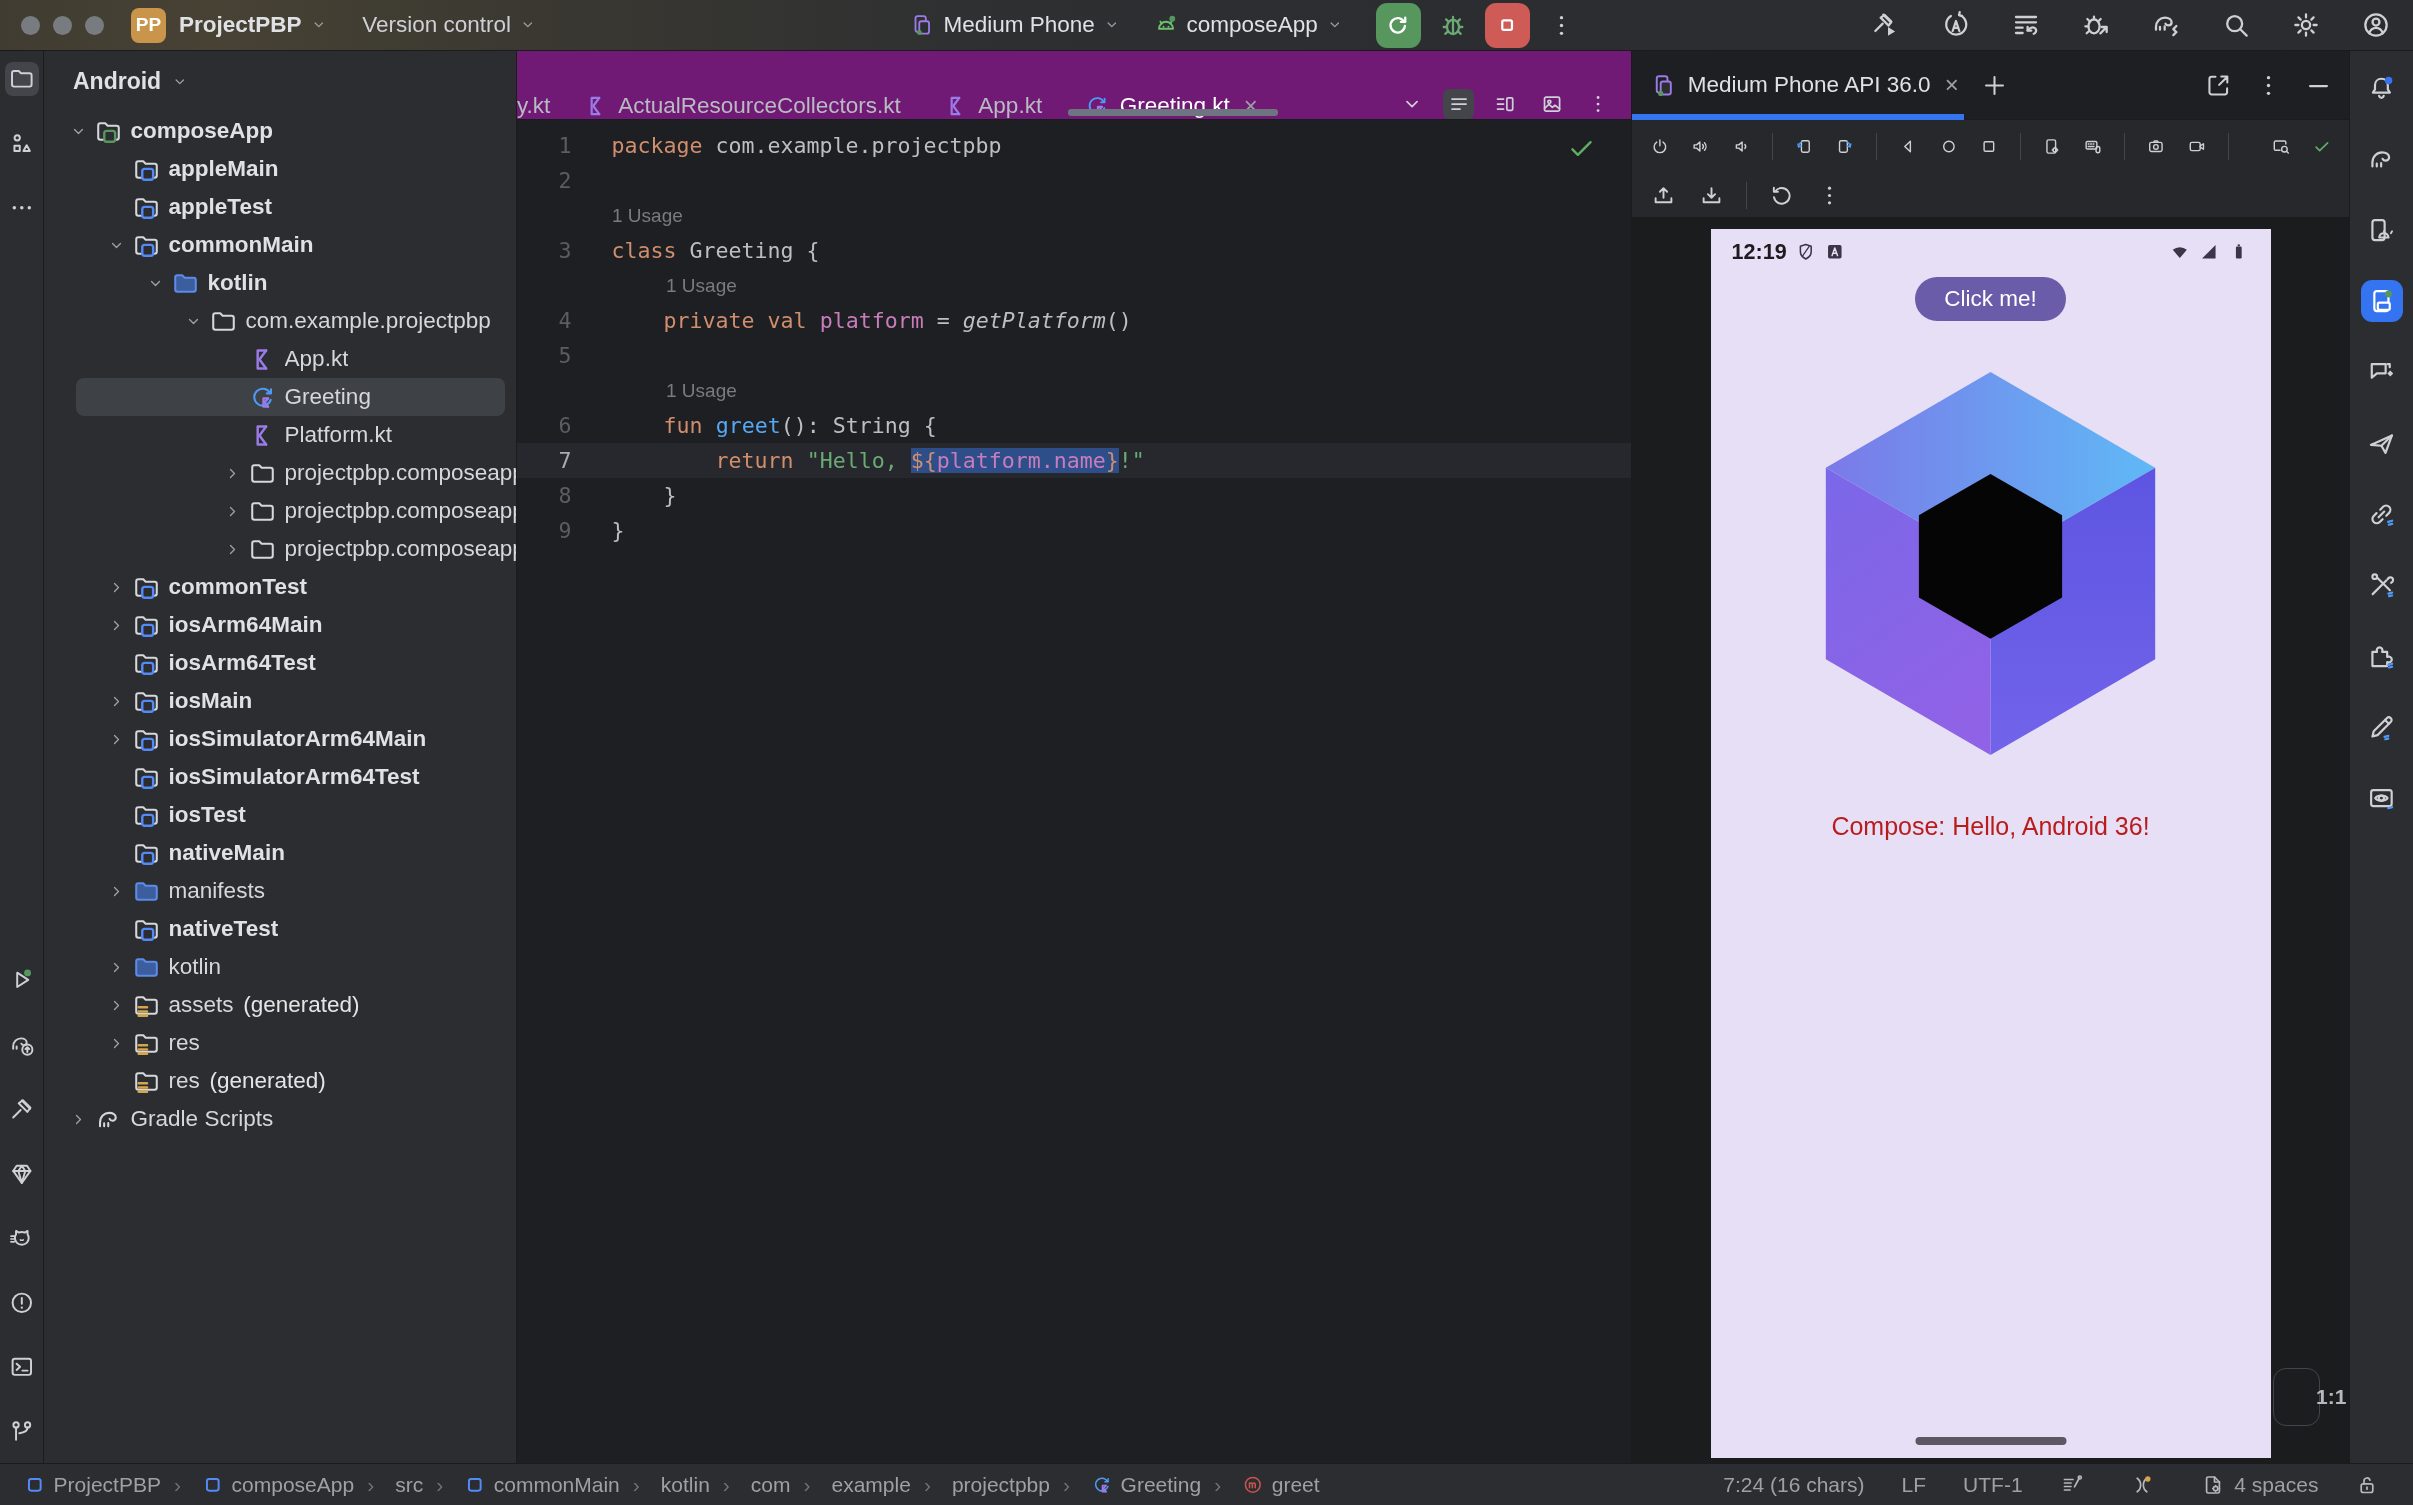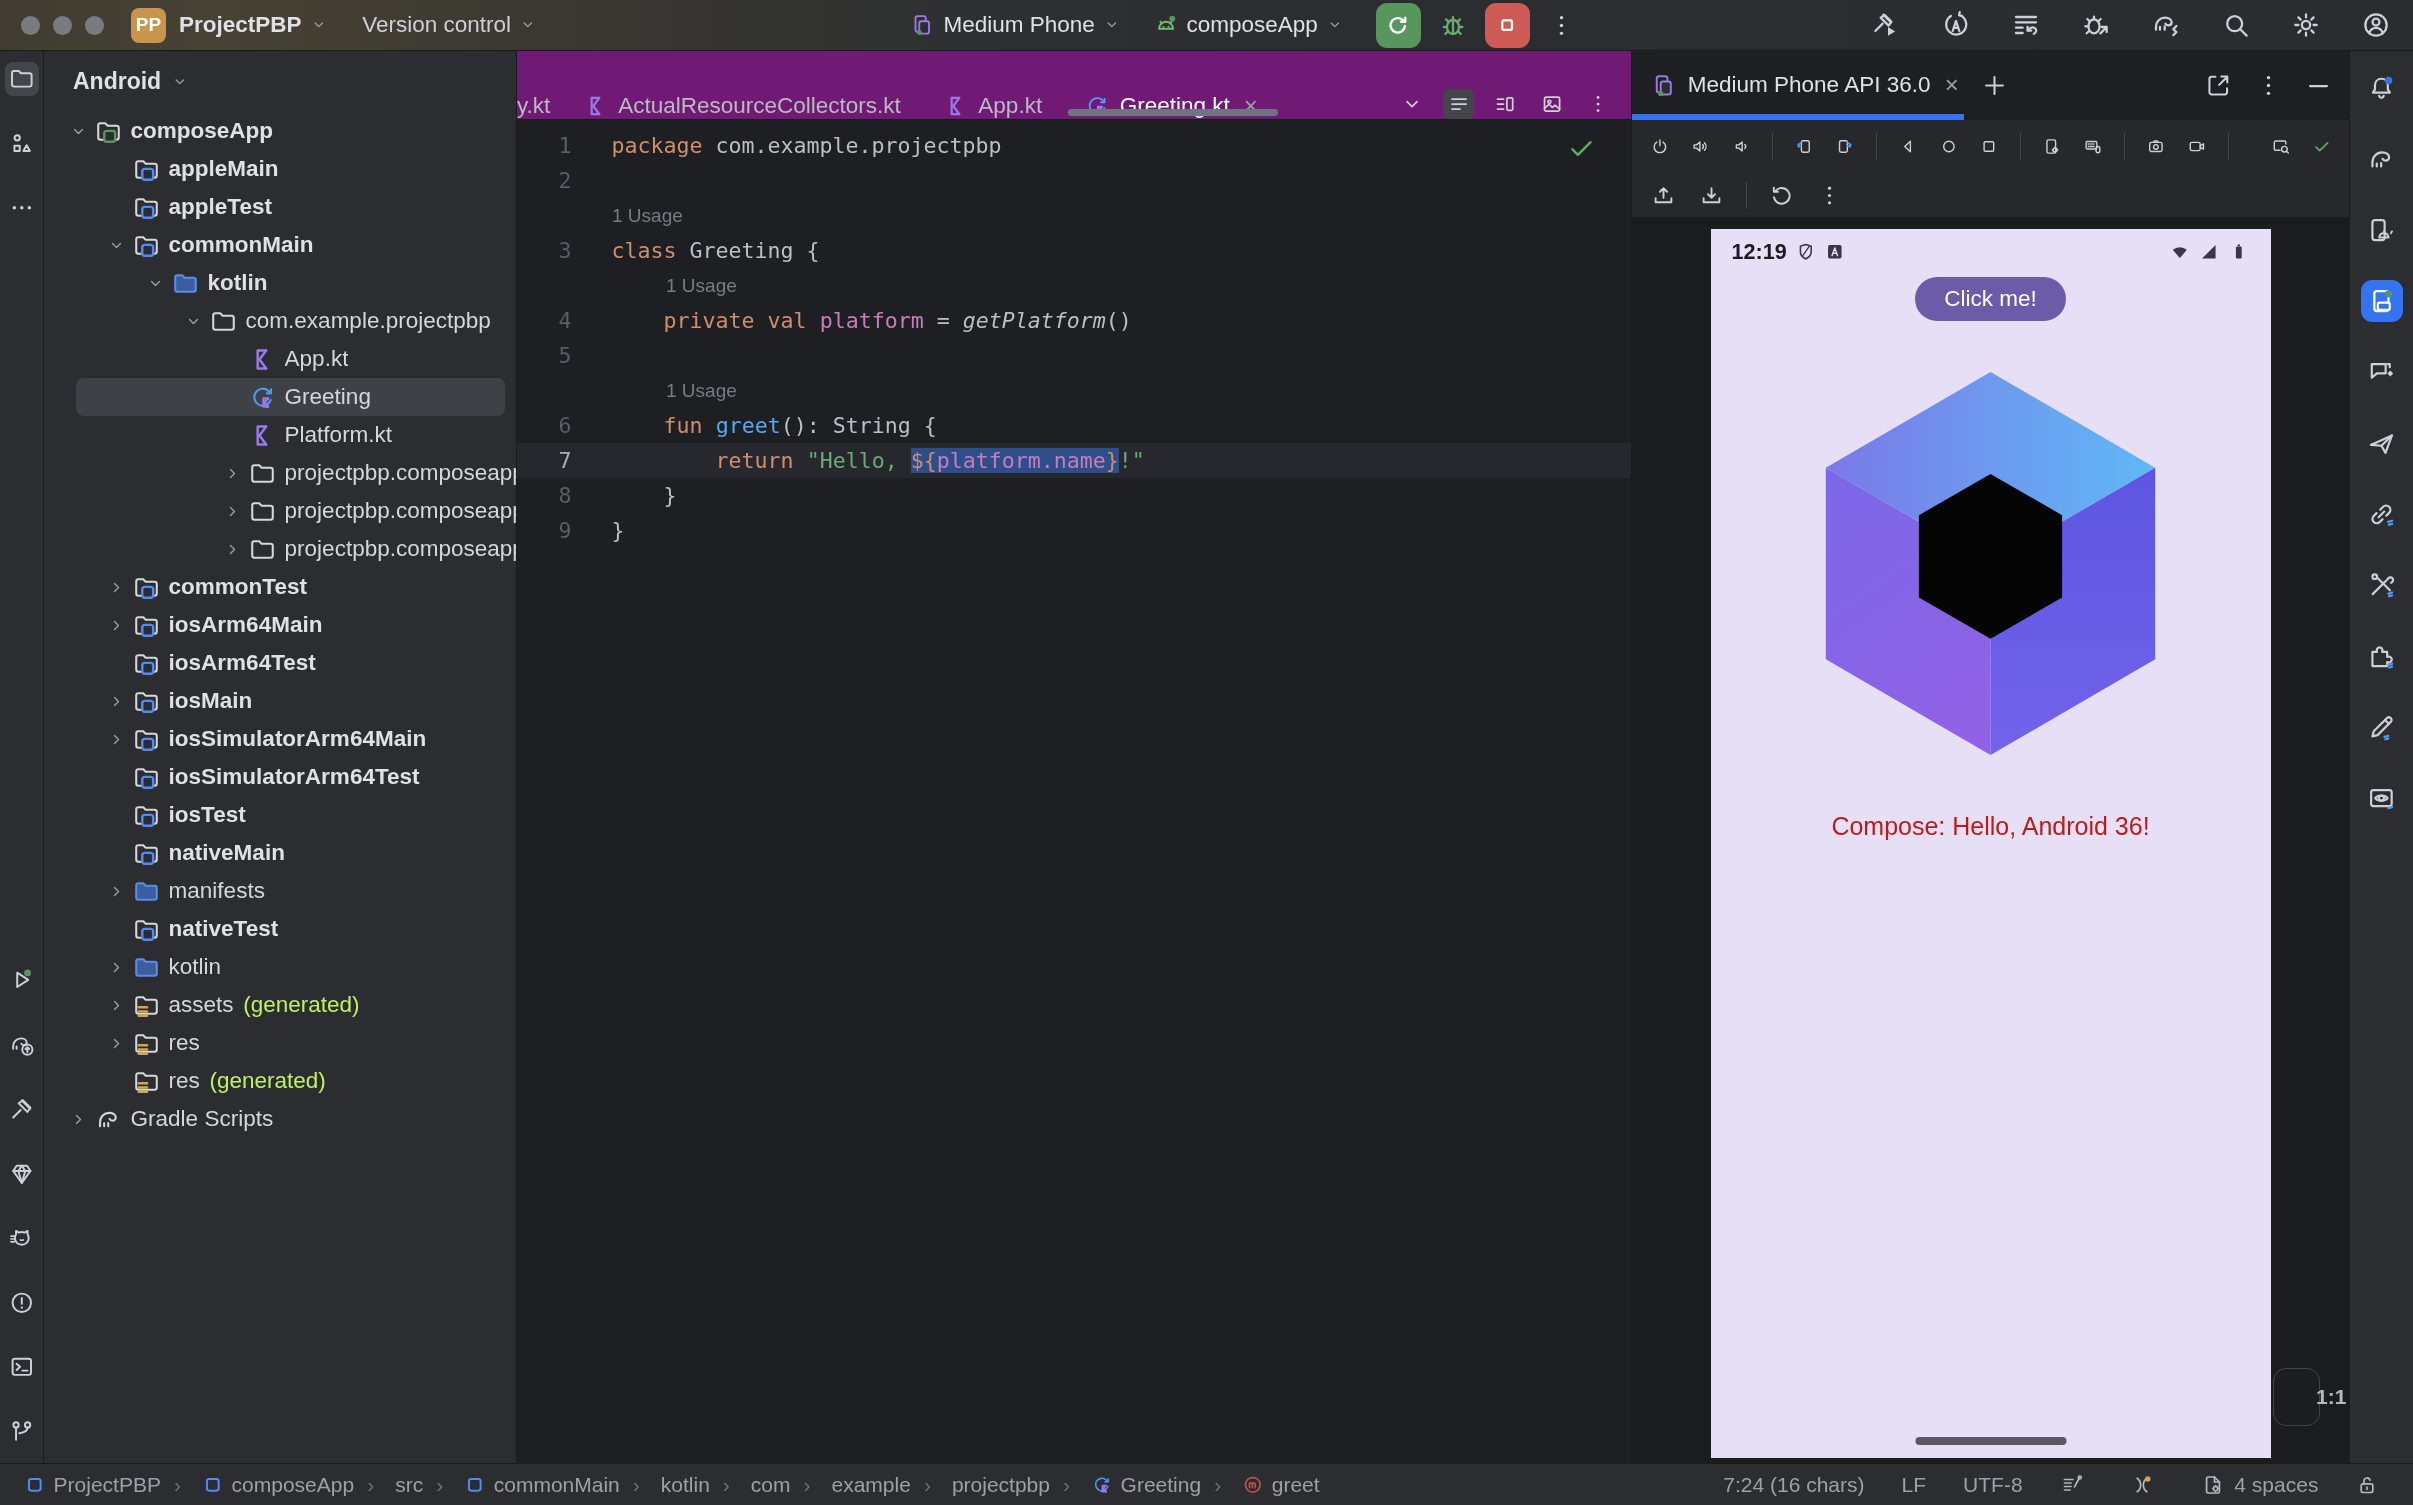--- a/index.html
+++ b/index.html
@@ -54,21 +54,21 @@
   .trow{height:38px;display:flex;align-items:center;white-space:nowrap;overflow:hidden}
   .trow[data-lvl="0"]{padding-left:21px}.trow[data-lvl="1"]{padding-left:59px}
   .trow[data-lvl="2"]{padding-left:98px}.trow[data-lvl="3"]{padding-left:136px}
   .trow[data-lvl="4"]{padding-left:175px}
   .trow[data-state="selected"]{background:#3E4145;border-radius:8px;margin:0 11.2px 0 32px}
   .trow[data-state="selected"][data-lvl="4"]{padding-left:143px}
   .tchev{width:27px;height:27px;flex:0 0 27px;color:#9DA0A6;padding:4px}
   .tico{width:29px;height:29px;flex:0 0 29px;margin:0 8px 0 1.6px}
   .tlabel{overflow:hidden;text-overflow:clip}
   .trow.bold .tlabel{font-weight:700;color:#DFE1E5}
-  .tsuffix{color:#bef264;margin-left:9.6px}
+  .tsuffix{color:#e5e5e5;margin-left:9.6px}
   .tsuffix:empty{display:none}
 
   
   .editor{flex:1;display:flex;flex-direction:column;min-width:0;background:#1E1F22}
   .tabbar{height:69px;flex:0 0 69px;display:flex;align-items:flex-end;background:#701a75;
     border-bottom:0.8px solid #1A1B1D;overflow:hidden}
   .tabs{display:flex;align-items:stretch}
   .tab{display:flex;align-items:center;gap:9.6px;padding:0 21px;font-size:22.5px;color:#B8BBC2;
     position:relative;white-space:nowrap}
   .tab .tico{width:26px;height:26px;flex:0 0 26px;margin:0}
@@ -1305,21 +1305,21 @@
     <span class="sitem" data-name="status-widget">
 
           <span>7:24 (16 chars)</span>
         </span>
         <span class="sitem" data-name="status-widget">
 
           <span>LF</span>
         </span>
         <span class="sitem" data-name="status-widget">
 
-          <span>UTF-8</span>
+          <span>UTF-1</span>
         </span>
         <span class="sitem" data-name="status-widget">
           <span class="ic" data-name="indent-pen-icon">
             <svg viewBox="0 0 24 24" fill="none" stroke="currentColor" stroke-width="1.7" stroke-linecap="round" stroke-linejoin="round">
               <path d="M4.5 6.5h8.5M4.5 10h6.5M4.5 13.5h6.5M4.5 17h5.5"></path>
               <path d="M14.5 13.8 19.3 5"></path>
               <circle cx="19.8" cy="4.5" r="1.5"></circle>
             </svg>
           </span>
           <span></span>

